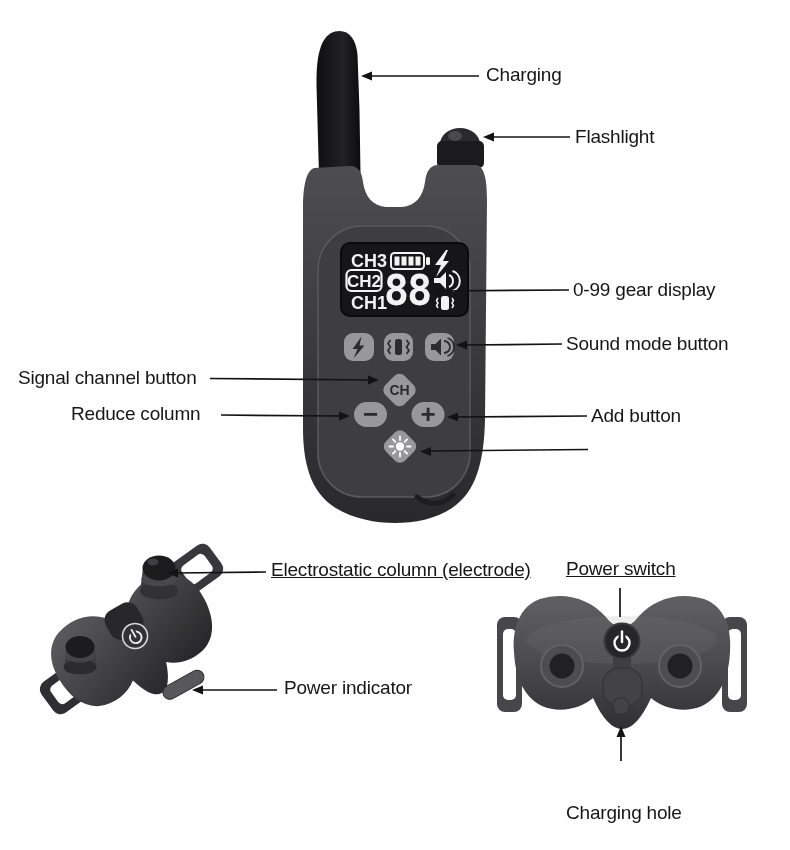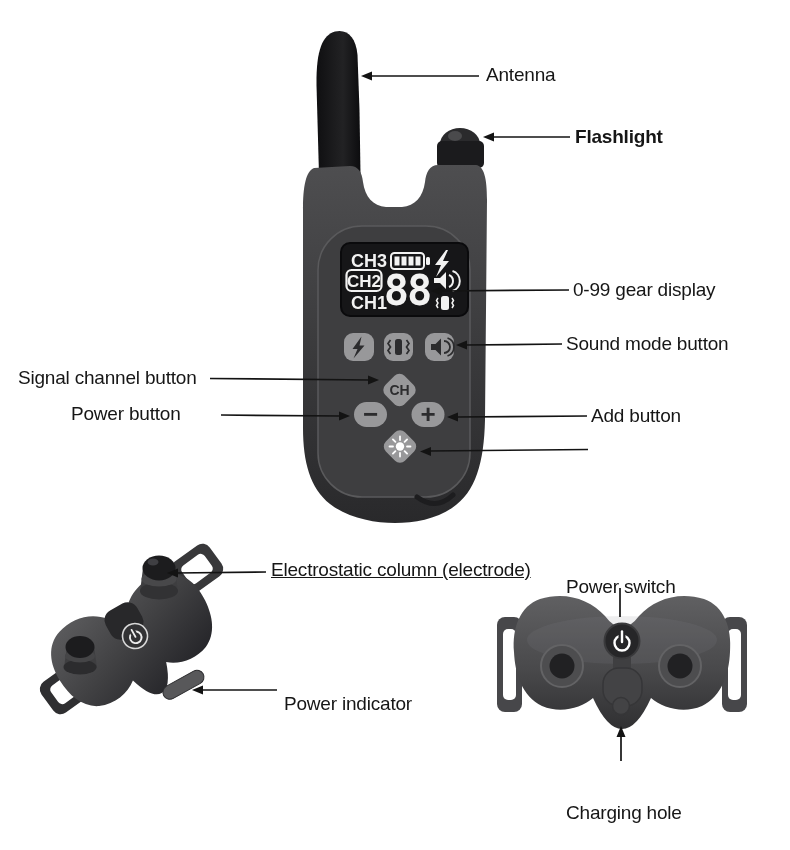--- a/index.html
+++ b/index.html
@@ -260,25 +260,25 @@
     </g>
     <g>
       <line x1="620" y1="588" x2="620" y2="617"></line>
     </g>
     <g>
       <line x1="621" y1="736" x2="621" y2="761"></line>
         <polygon points="621,726 616.5,737 625.5,737"></polygon>
     </g>
   </svg>
 
-  <div class="label" style="left:486px;top:64px;">Antenna</div>
-  <div class="label" style="left:575px;top:126px;font-weight:bold;">Flashlight</div>
+  <div class="label" style="left:486px;top:64px;">Charging</div>
+  <div class="label" style="left:575px;top:126px;">Flashlight</div>
   <div class="label" style="left:573px;top:279px;">0-99 gear display</div>
   <div class="label" style="left:18px;top:367px;">Signal channel button</div>
   <div class="label" style="left:566px;top:333px;">Sound mode button</div>
-  <div class="label" style="left:71px;top:403px;">Power button</div>
+  <div class="label" style="left:71px;top:403px;">Reduce column</div>
   <div class="label" style="left:591px;top:405px;">Add button</div>
   <div class="label" style="left:271px;top:559px;text-decoration:underline;">Electrostatic column (electrode)</div>
-  <div class="label" style="left:566px;top:576px;">Power switch</div>
-  <div class="label" style="left:284px;top:677px;margin-top:16px;">Power indicator</div>
+  <div class="label" style="left:566px;top:558px;text-decoration:underline;">Power switch</div>
+  <div class="label" style="left:284px;top:677px;">Power indicator</div>
   <div class="label" style="left:566px;top:802px;">Charging hole</div>
 
 </div>
 
 </body></html>

